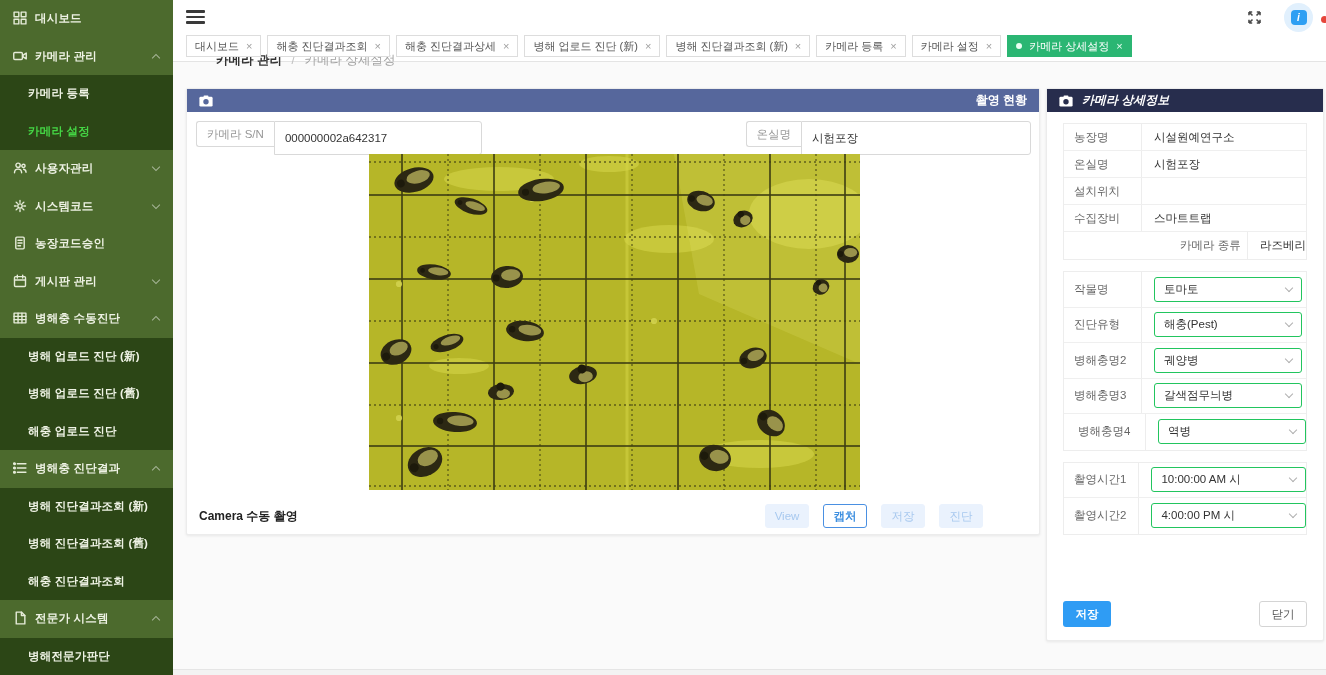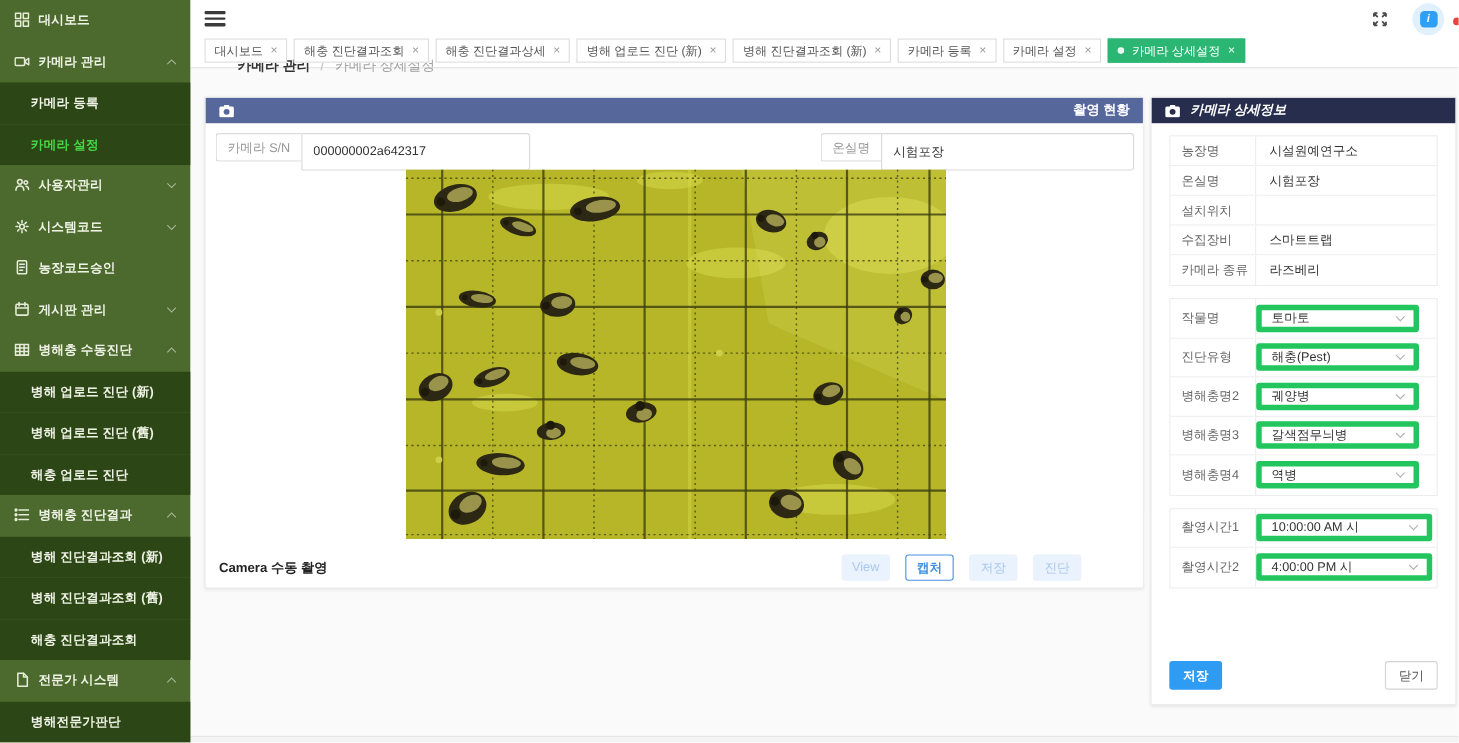--- a/index.html
+++ b/index.html
@@ -77,26 +77,26 @@
     display:flex; align-items:center; justify-content:space-between; }
   .cap-label { font-size:12px; font-weight:bold; color:#222; }
   .cap-btns { display:flex; gap:14px; }
   .cbtn { width:44px; height:24px; border-radius:3px; font-size:11.5px; cursor:pointer; font-family:inherit; }
   .cbtn.soft { background:#eaf2fd; color:#a8c9ef; border:1px solid #eaf2fd; }
   .cbtn.outline { background:#fff; color:#3d8fe0; border:1px solid #4a90e2; font-weight:bold; }
 
   
   .t-group { margin:11px 16px 0 16px; border:1px solid #ededed; }
   .t-row { display:flex; align-items:center; height:27px; border-bottom:1px solid #efefef; font-size:11.5px; }
-  .t-row:last-child { border-bottom:none; }
+  .t-row:last-child { border-bottom:none;justify-content:flex-end; }
   .t-row.tall { height:35.5px; }
   .t-label { width:78px; align-self:stretch; display:flex; align-items:center; padding-left:10px;
     color:#666; border-right:1px solid #ededed; white-space:nowrap; }
   .t-value { padding-left:12px; color:#333; }
-  .sel { width:148px; height:25px; border:5px solid #22c55e; border-radius:3px;
+  .sel { width:148px; height:25px; margin-left:12px; border:1px solid #22c55e; border-radius:3px;
     background:#fff; display:flex; align-items:center; padding:0 9px; color:#333; cursor:pointer; }
   .sel.wide { width:160px; }
   .sel-chev { width:6px; height:6px; border-right:1.4px solid #b0b0b0; border-bottom:1.4px solid #b0b0b0;
     transform:rotate(45deg); margin-left:auto; margin-top:-3px; }
   .dp-footer { position:absolute; left:16px; right:16px; bottom:13px; display:flex; justify-content:space-between; }
   .btn-primary { width:48px; height:26px; background:#2f9cf4; color:#fff; border:none; border-radius:3px;
     font-size:11.5px; font-weight:bold; cursor:pointer; font-family:inherit; }
   .btn-ghost { width:48px; height:26px; background:#fff; color:#555; border:1px solid #d4d4d4;
     border-radius:3px; font-size:11.5px; cursor:pointer; font-family:inherit; }
 </style>

